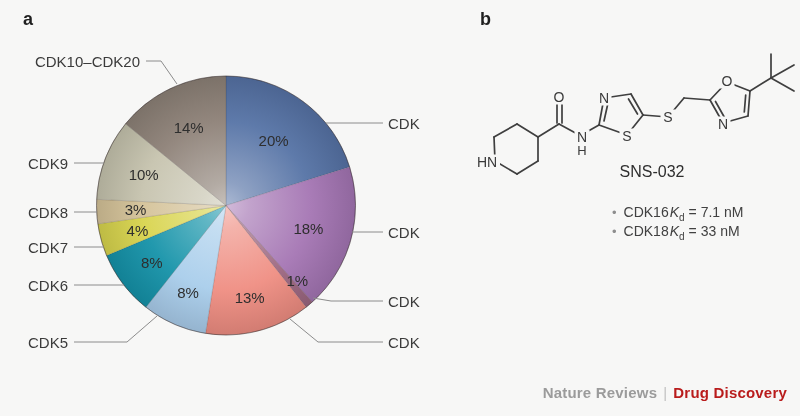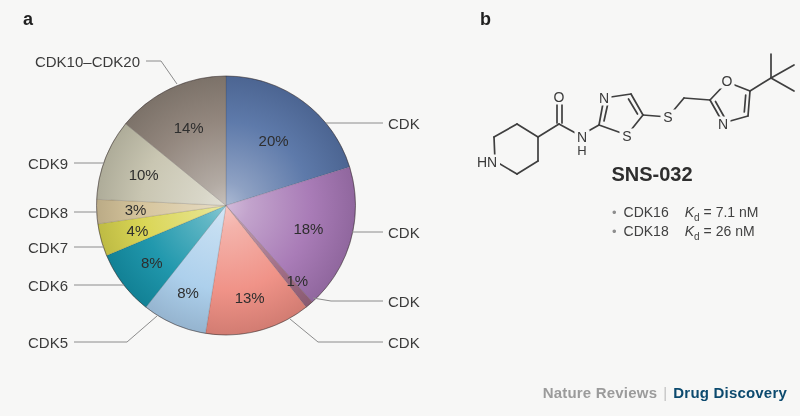--- a/index.html
+++ b/index.html
@@ -7,33 +7,33 @@
   #stage{position:relative;width:800px;height:416px;background:#f7f7f6;overflow:hidden;}
   .panel-letter{position:absolute;font-weight:bold;font-size:18px;color:#1f1f1f;}
   #pa{left:23px;top:9px;}
   #pb{left:480px;top:9px;}
   #pie-svg{position:absolute;left:0;top:0;}
   #mol-svg{position:absolute;left:440px;top:40px;}
   #pie-svg text, #mol-svg text{font-family:"Liberation Sans",sans-serif;}
   .pct{font-size:15px;fill:#2e2e2e;}
   .cat{font-size:15px;fill:#3b3b3b;}
   #mol-name{position:absolute;left:592px;top:163px;width:120px;text-align:center;
-            font-weight:bold;font-size:20px;color:#2e2e2e;}
+            font-weight:normal;font-size:16px;color:#2e2e2e;}
   #kinetics{position:absolute;left:612px;top:203px;list-style:none;margin:0;padding:0;
             font-size:14px;color:#414141;}
   #kinetics li{line-height:19px;white-space:nowrap;}
   .bullet{color:#8e8e8e;margin-right:7px;font-size:13px;}
-  .kin-name{margin-right:16px;text-align:center;}
+  .kin-name{margin-right:1px;text-align:center;}
   .kin-k{font-style:italic;}
   #kinetics sub{font-size:10px;line-height:0;}
   .kin-eq{margin-left:4px;margin-top:32px;}
   #footer{position:absolute;top:384px;right:13px;font-size:15px;font-weight:bold;
           color:#9b9b9b;letter-spacing:0.2px;}
   #footer .sep{color:#c2c2c2;font-weight:normal;margin:0 6px;}
-  #footer .accent{color:#0c4a6e;}
+  #footer .accent{color:#b91c1c;}
 </style>
 </head>
 <body>
 
 <div id="stage">
   <div id="pa" class="panel-letter">a</div>
   <div id="pb" class="panel-letter">b</div>
 
   <svg id="pie-svg" width="420" height="380" viewBox="0 0 420 380">
       <defs>
@@ -196,20 +196,20 @@
       <text x="723" y="124" text-anchor="middle" dominant-baseline="central" font-size="14" fill="#3a3a3a">N</text>
     </svg>
 
   <div id="mol-name">SNS-032</div>
 
   <ul id="kinetics">
     <li>
       <span class="bullet">•</span><span class="kin-name">CDK16</span><span class="kin-k">K</span><sub>d</sub><span class="kin-eq">= 7.1 nM</span>
     </li>
     <li>
-      <span class="bullet">•</span><span class="kin-name">CDK18</span><span class="kin-k">K</span><sub>d</sub><span class="kin-eq">= 26 nM</span>
+      <span class="bullet">•</span><span class="kin-name">CDK18</span><span class="kin-k">K</span><sub>d</sub><span class="kin-eq">= 33 nM</span>
     </li>
   </ul>
 
   <div id="footer">
     <span>Nature Reviews</span><span class="sep">|</span><span class="accent">Drug Discovery</span>
   </div>
 </div>
 
 </body></html>

